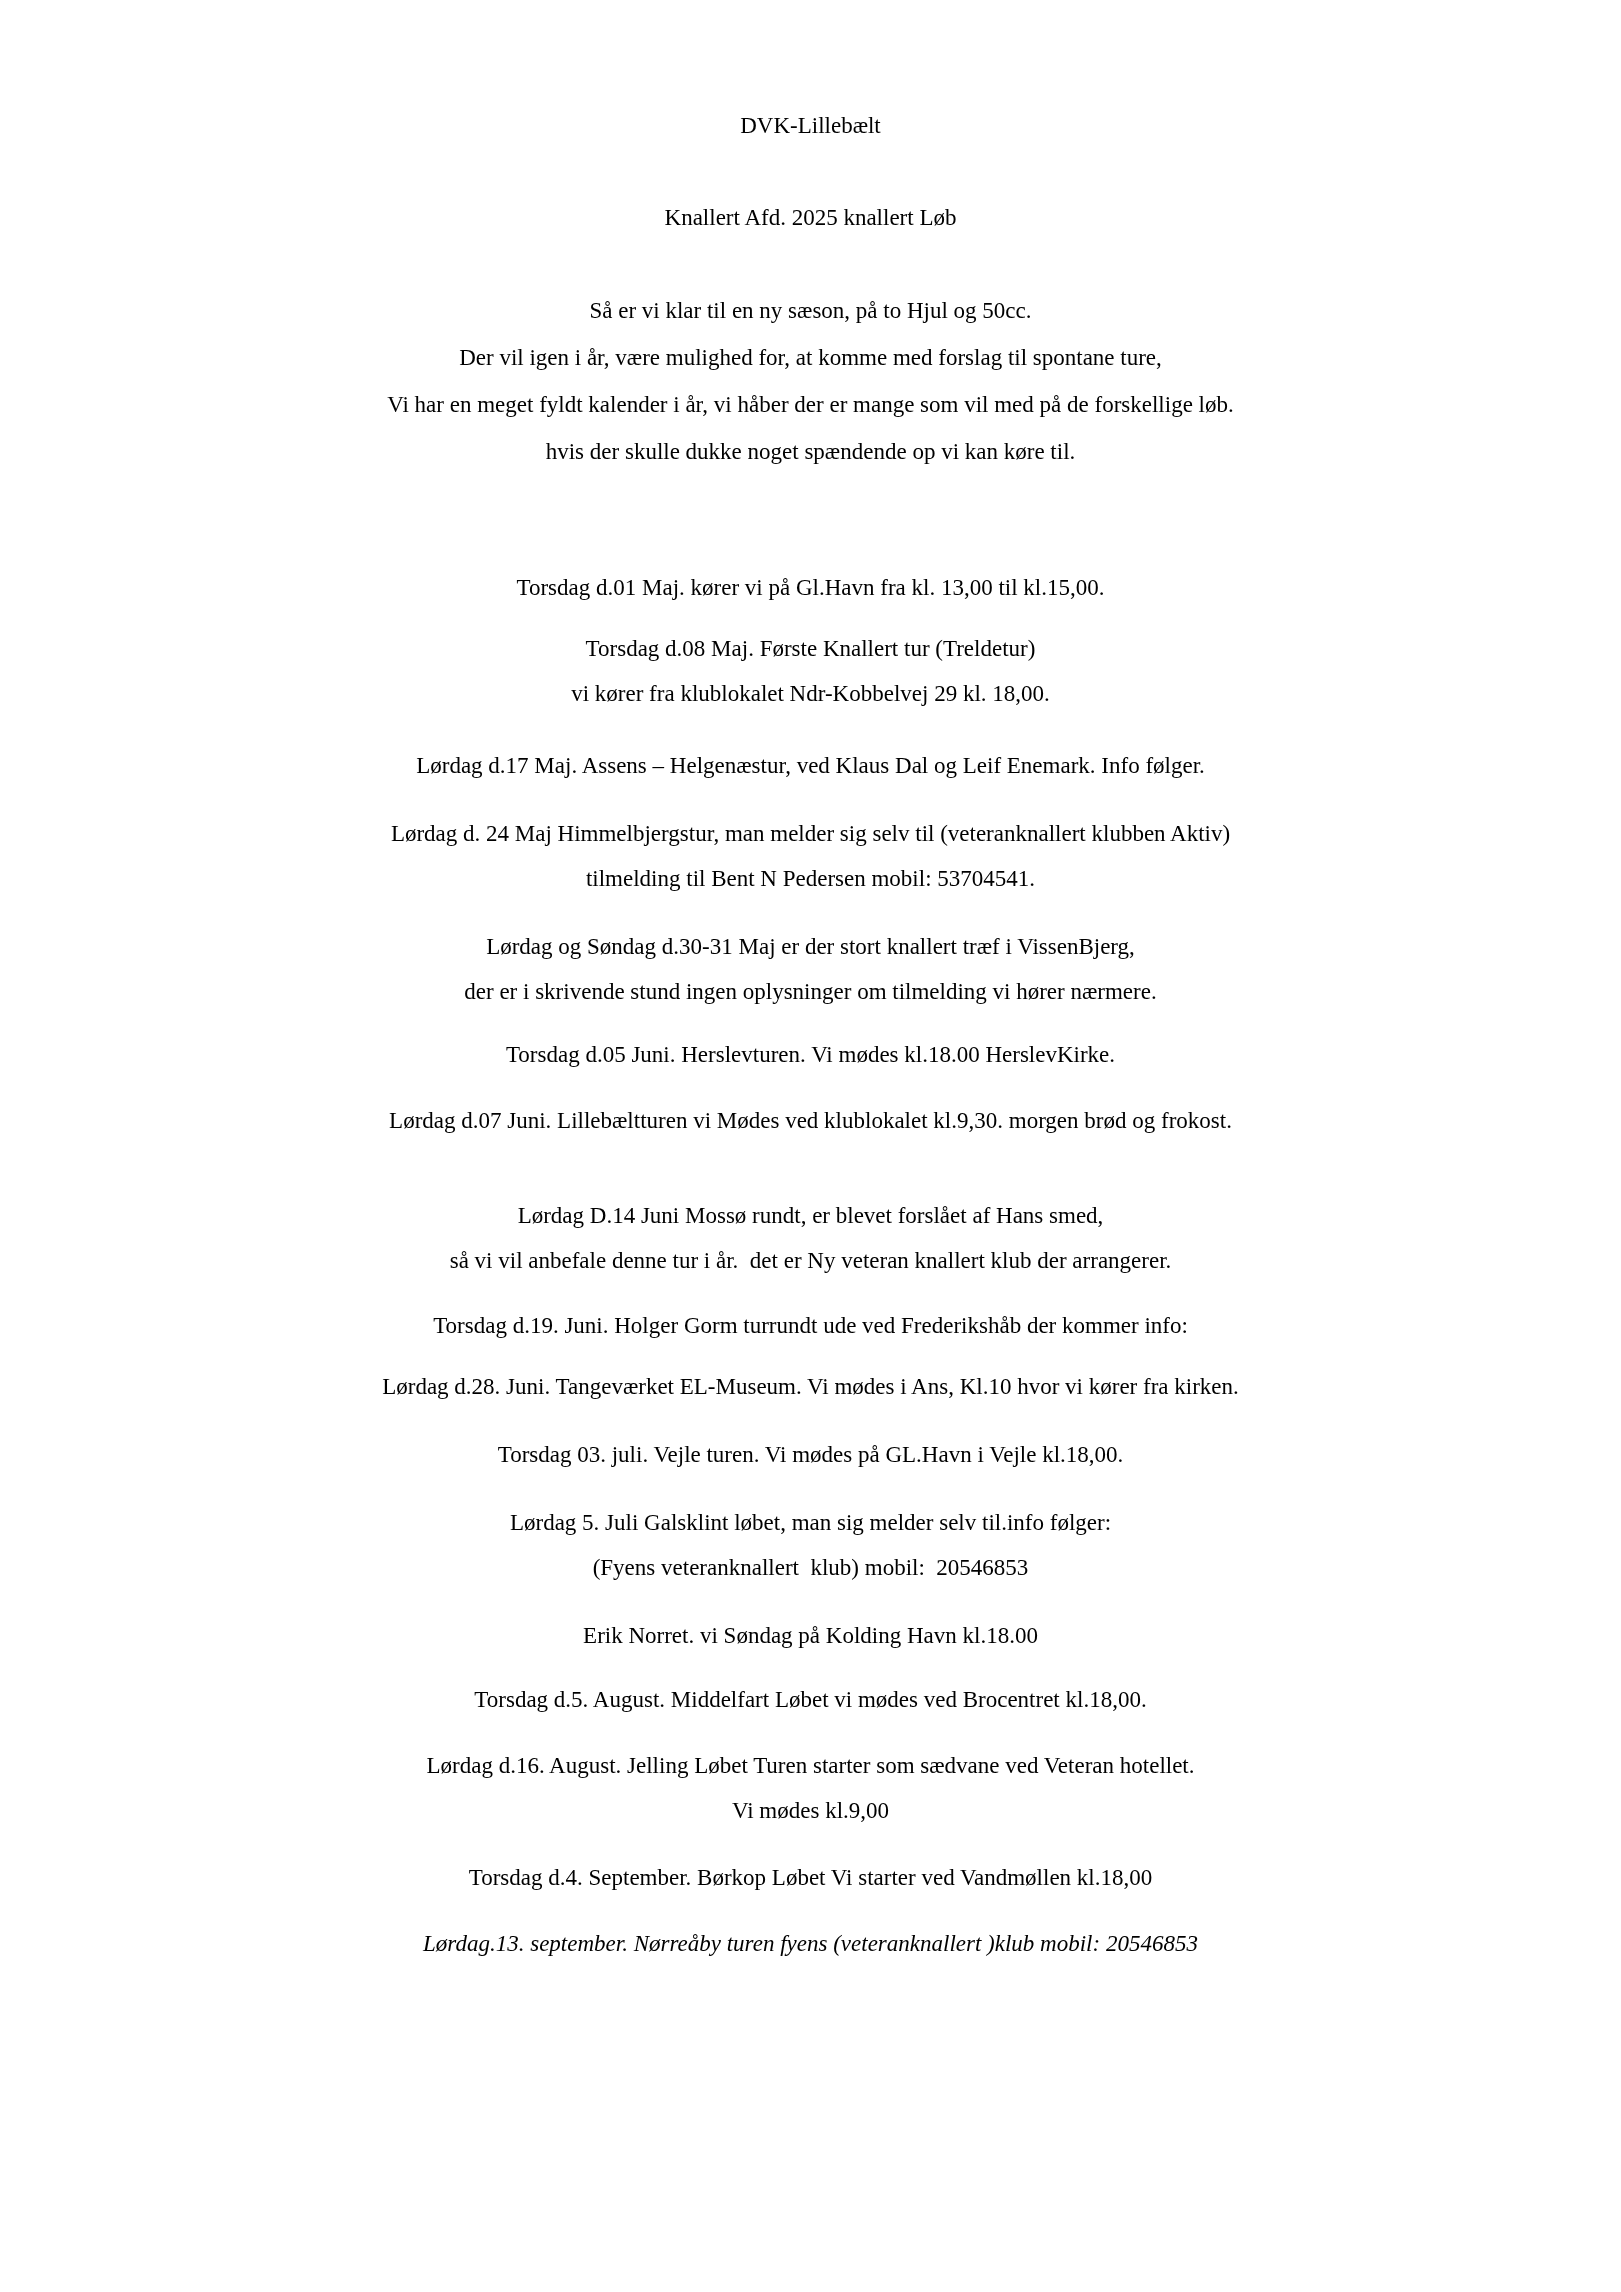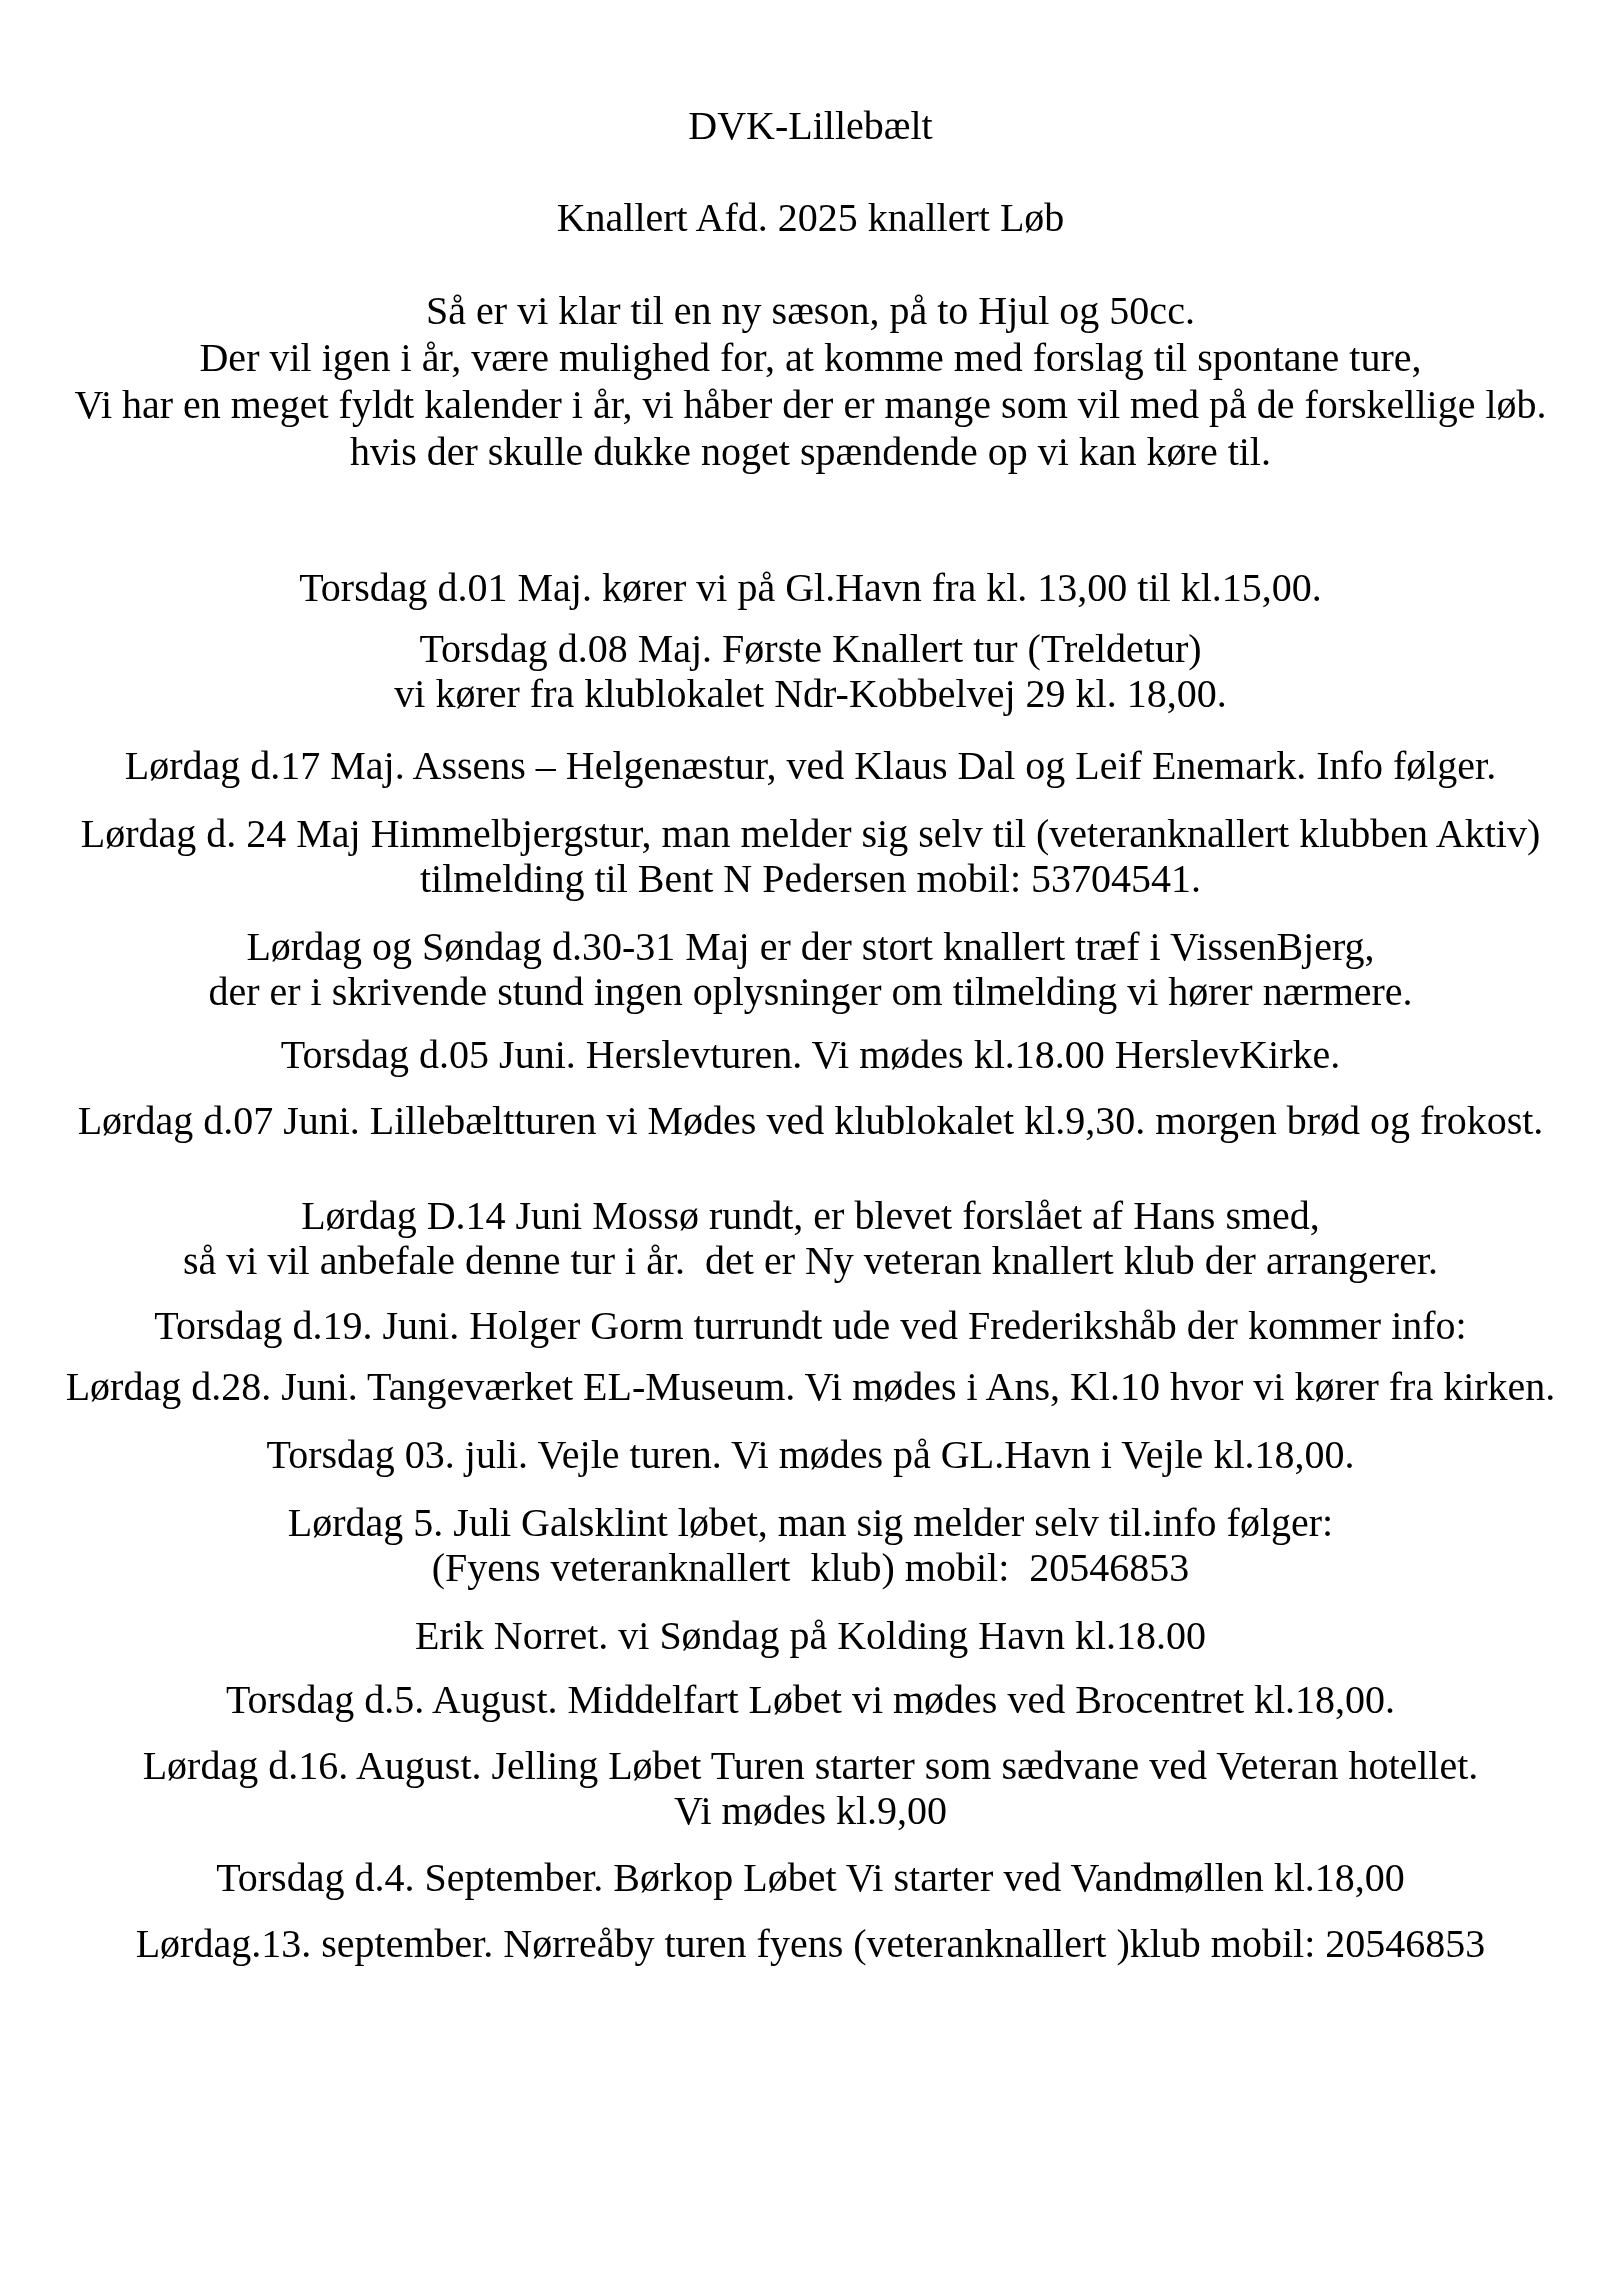--- a/index.html
+++ b/index.html
@@ -7,21 +7,21 @@
     padding: 0;
     background: #ffffff;
   }
   .page {
     position: relative;
     width: 1621px;
     height: 2293px;
     background: #ffffff;
     color: #000000;
     font-family: "Liberation Serif", "DejaVu Serif", serif;
-    font-size: 40px;
+    font-size: 23px;
     text-align: center;
     box-sizing: border-box;
     padding-top: 103px;
     overflow: hidden;
   }
   .line {
     line-height: 45px;
     white-space: pre-wrap; 
   }
   .para { margin: 16px; }
@@ -31,21 +31,21 @@
   .intro         { margin-bottom: 90px; }
   .mb12 { margin-bottom: 10.7px; }
   .mb18 { margin-bottom: 16px; }
   .mb20 { margin-bottom: 18px; }
   .mb22 { margin-bottom: 19.7px; }
   .mb23 { margin-bottom: 20.6px; }
   .mb25 { margin-bottom: 22.4px; }
   .mb26 { margin-bottom: 23px; }
   .mb30 { margin-bottom: 27px; }
   .mb56 { margin-bottom: 50px; }
-  .mb0  { margin-bottom: 0; }
+  .mb0  { margin-bottom: 0; font-style: italic; }
 </style>
 </head>
 <body>
 
 <div class="page">
 
   <div class="line title-line">DVK-Lillebælt</div>
 
   <div class="line subtitle-line">Knallert Afd. 2025 knallert Løb</div>
 

